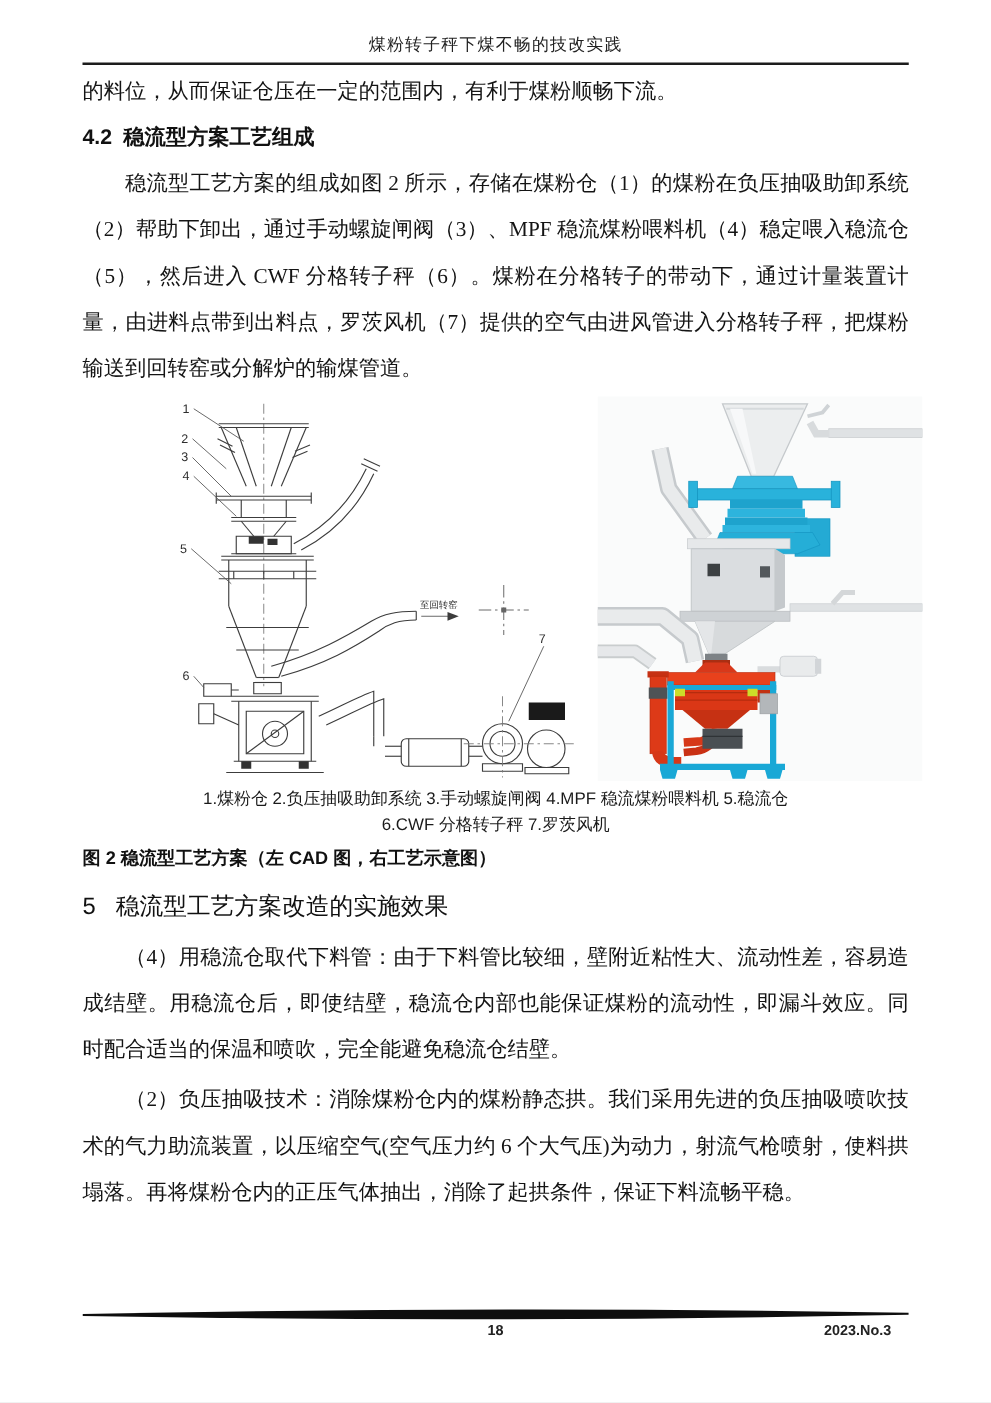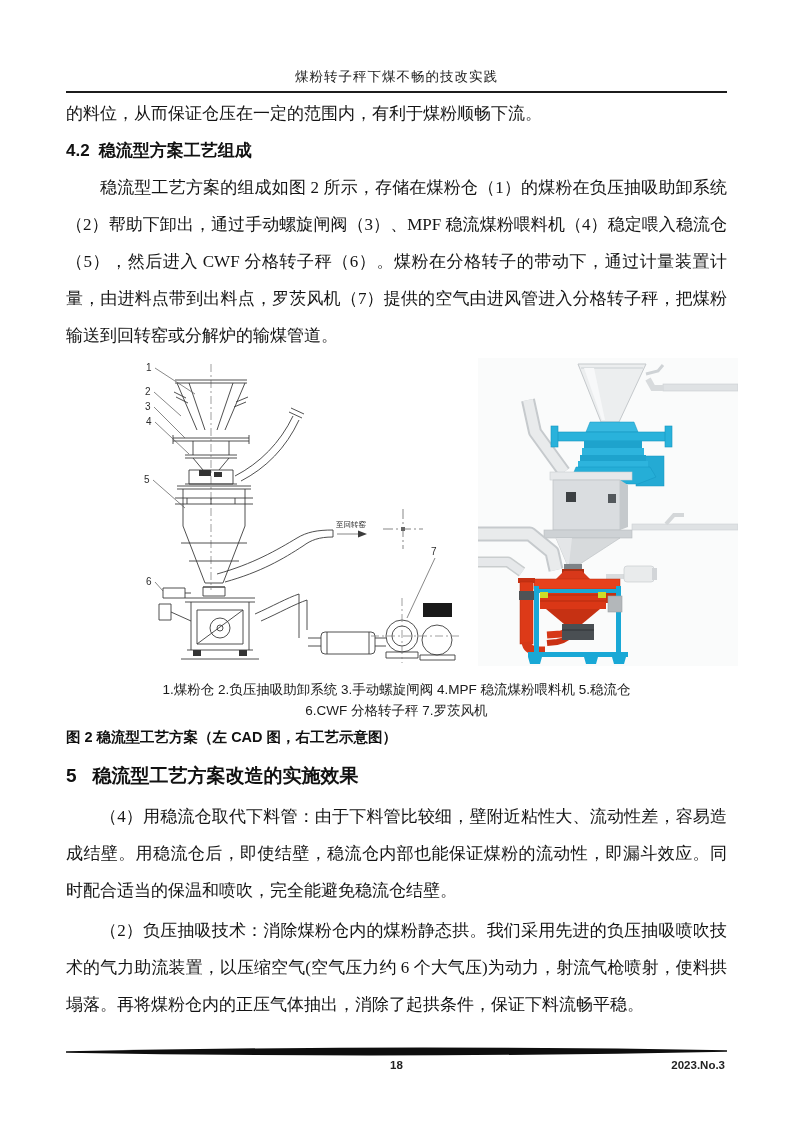--- a/index.html
+++ b/index.html
@@ -1,48 +1,48 @@
 <!DOCTYPE html>
 <html><head>
 <meta charset="utf-8">
 <style>
   html,body{margin:0;padding:0;background:#e8e8e8;}
   .page{position:relative;width:793px;height:1122px;margin:0 auto;background:#ffffff;overflow:hidden;
         font-family:"Liberation Serif","DejaVu Serif",serif;color:#1a1a1a;}
   .content{position:absolute;left:66px;width:661px;top:0;}
-  .header{padding-top:68px;text-align:center;}
+  .header{padding-top:27px;text-align:center;}
   .header-title{font-size:13.5px;letter-spacing:1px;color:#222;
         font-family:"Liberation Serif","DejaVu Serif",serif;}
   .header-rule{margin-top:5px;height:2px;background:#1c1c1c;}
   p.body-text{margin:0;font-size:17px;line-height:37px;text-align:justify;color:#141414;}
   p.indent{text-indent:2em;}
   .intro{margin-top:7px !important;line-height:28px !important;}
   h2.h42{margin:11px 0 0 0;font-family:"Liberation Sans","DejaVu Sans",sans-serif;
         font-size:17px;font-weight:bold;color:#111;}
   h2.h42 .num{margin-right:9px;}
   .para1{margin-top:7px !important;}
   figure{margin:4px 0 0 0;padding:0;}
   .fig-images{display:flex;align-items:flex-start;height:308px;}
   .cad-wrap{margin-left:49px;}
   .r3d-wrap{margin-left:13px;}
   .legend{font-family:"Liberation Sans","DejaVu Sans",sans-serif;font-size:13.5px;
         line-height:21px;text-align:center;color:#1a1a1a;}
-  .legend-1{margin-top:13px;}
+  .legend-1{margin-top:3px;}
   figcaption.figcap{margin-top:7px;text-align:left;font-family:"Liberation Sans","DejaVu Sans",sans-serif;
         font-size:14.5px;font-weight:bold;color:#111;}
   h1.h5{margin:16px 0 0 0;font-family:"Liberation Sans","DejaVu Sans",sans-serif;
-        font-size:19px;font-weight:bold;color:#111;}
+        font-size:19px;font-weight:normal;color:#111;}
   h1.h5 .num{margin-right:16px;}
   .para-s5{margin-top:9px !important;}
   .para-s5b{margin-top:3px !important;}
   .footer-bar{position:absolute;left:66px;top:1047px;width:661px;height:10px;}
   .footer-line{position:absolute;left:66px;top:1059px;width:661px;height:18px;
         font-family:"Liberation Sans","DejaVu Sans",sans-serif;font-size:11.5px;color:#222;font-weight:bold;}
   .footer-page{position:absolute;left:0;width:100%;text-align:center;}
-  .footer-issue{position:absolute;right:2px;top:0;}
+  .footer-issue{position:absolute;right:14px;top:0;}
   
   .cad line,.cad path,.cad rect,.cad circle,.cad polyline{vector-effect:non-scaling-stroke;}
   .cad .ln{stroke:#3c3c3c;stroke-width:0.9;fill:none;}
   .cad .ld{stroke:#555;stroke-width:0.7;fill:none;}
   .cad .dash{stroke:#777;stroke-width:0.7;fill:none;stroke-dasharray:8 3 2 3;}
   .cad text{font-family:"Liberation Sans","DejaVu Sans",sans-serif;fill:#2d2d2d;}
 </style>
 </head>
 <body>
 

